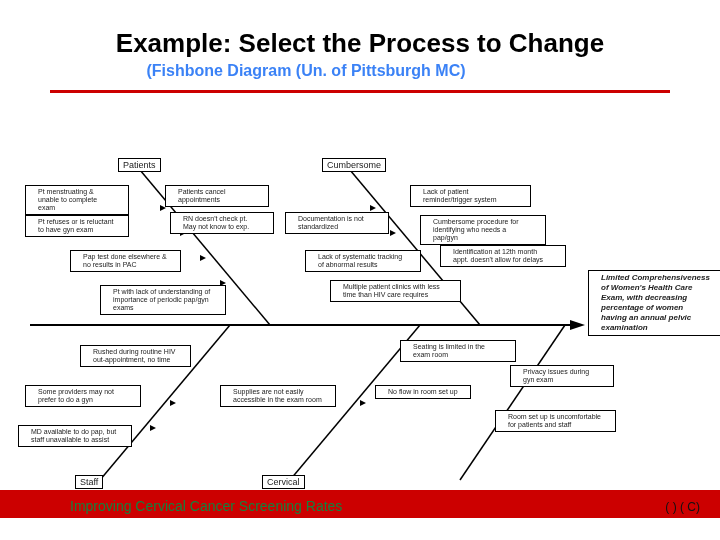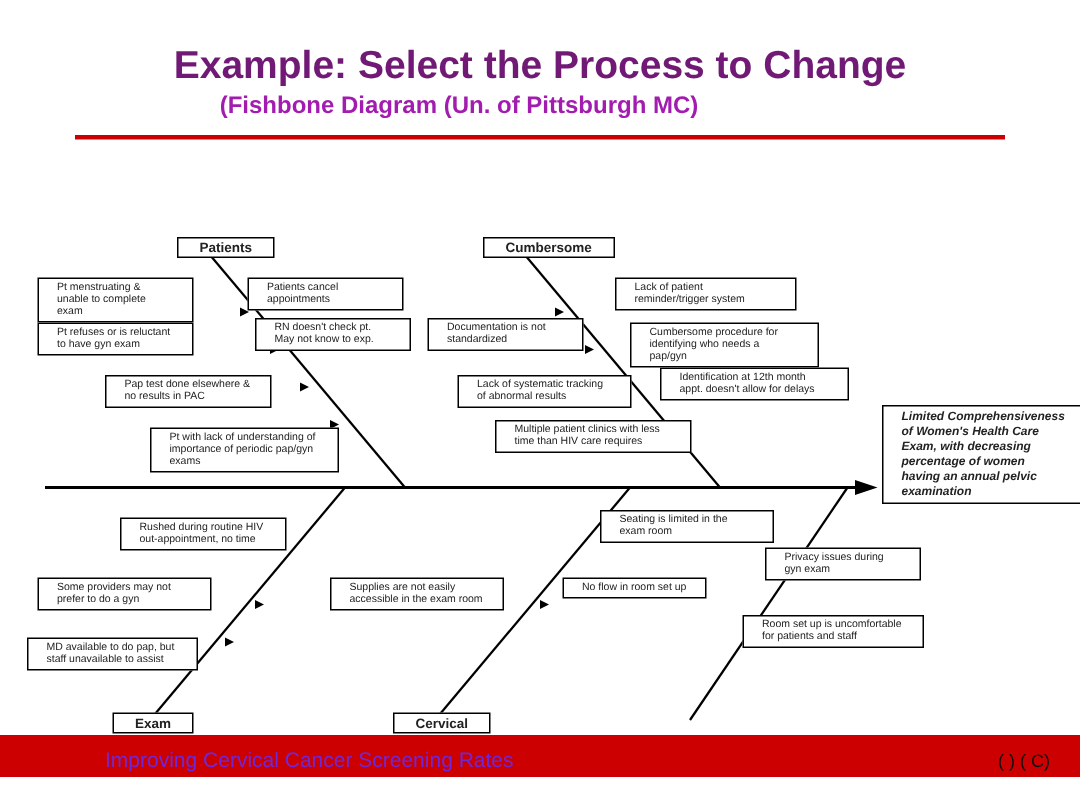--- a/index.html
+++ b/index.html
@@ -1,25 +1,25 @@
 <!DOCTYPE html>
 <html><head>
 <meta charset="utf-8">
 <style>
   html,body{margin:0;padding:0;width:720px;height:540px;background:#fff;font-family:Arial,Helvetica,sans-serif;overflow:hidden}
   .slide{position:relative;width:720px;height:540px}
-  .title{position:absolute;top:28px;left:0;width:720px;text-align:center;font-size:26px;font-weight:bold;color:#701a75}
-  .subtitle{position:absolute;top:62px;left:0;width:612px;text-align:center;font-size:16px;font-weight:bold;color:#a21caf}
+  .title{position:absolute;top:28px;left:0;width:720px;text-align:center;font-size:26px;font-weight:bold;color:#000000}
+  .subtitle{position:absolute;top:62px;left:0;width:612px;text-align:center;font-size:16px;font-weight:bold;color:#3b82f6}
   .rule{position:absolute;top:90px;left:50px;width:620px;height:3px;background:#c00}
   .diagram{position:absolute;top:150px;left:10px;width:700px;height:350px}
   .box{position:absolute;border:1px solid #000;background:#fff;padding:2px 12px;font-size:7px;line-height:8px;color:#222}
-  .cat{font-weight:bold;font-size:9px;padding:2px 14px}
+  .cat{font-weight:normal;font-size:9px;padding:2px 4px}
   .effect{font-weight:bold;font-style:italic;font-size:8px;line-height:10px}
   .footer-red{position:absolute;left:0;bottom:22px;width:720px;height:28px;background:#c00}
-  .footer-label{position:absolute;left:70px;bottom:26px;font-size:14px;color:#6d28d9;font-weight:normal}
+  .footer-label{position:absolute;left:70px;bottom:26px;font-size:14px;color:#15803d;font-weight:normal}
   .footer-right{position:absolute;right:20px;bottom:26px;font-size:12px;color:#111}
   svg{position:absolute;top:0;left:0}
 </style>
 </head>
 <body>
 
 <div class="slide">
   <div class="title">Example:  Select the Process to Change</div>
   <div class="subtitle">(Fishbone Diagram  (Un. of Pittsburgh MC)</div>
   <div class="rule"></div>
@@ -49,21 +49,21 @@
         <polygon points="160,250 166,253 160,256"></polygon>
         <polygon points="140,275 146,278 140,281"></polygon>
         <polygon points="350,250 356,253 350,256"></polygon>
         <polygon points="500,230 506,233 500,236"></polygon>
         <polygon points="490,260 496,263 490,266"></polygon>
       </g>
     </svg>
 
     <div class="box cat" style="top:8px;left:108px">Patients</div>
     <div class="box cat" style="top:8px;left:312px">Cumbersome</div>
-    <div class="box cat" style="top:325px;left:65px">Exam</div>
+    <div class="box cat" style="top:325px;left:65px">Staff</div>
     <div class="box cat" style="top:325px;left:252px">Cervical</div>
     <div class="box cat" style="top:340px;left:430px">Place</div>
 
     <div class="box effect" style="top:120px;left:578px;width:110px">Limited Comprehensiveness of Women's Health Care Exam, with decreasing percentage of women having an annual pelvic examination</div>
 
     <div class="box" style="top:35px;left:15px;width:78px">Pt menstruating &amp; unable to complete exam</div>
     <div class="box" style="top:65px;left:15px;width:78px">Pt refuses or is reluctant to have gyn exam</div>
     <div class="box" style="top:35px;left:155px;width:78px">Patients cancel appointments</div>
     <div class="box" style="top:62px;left:160px;width:78px">RN doesn't check pt. May not know to exp.</div>
     <div class="box" style="top:100px;left:60px;width:85px">Pap test done elsewhere &amp; no results in PAC</div>

